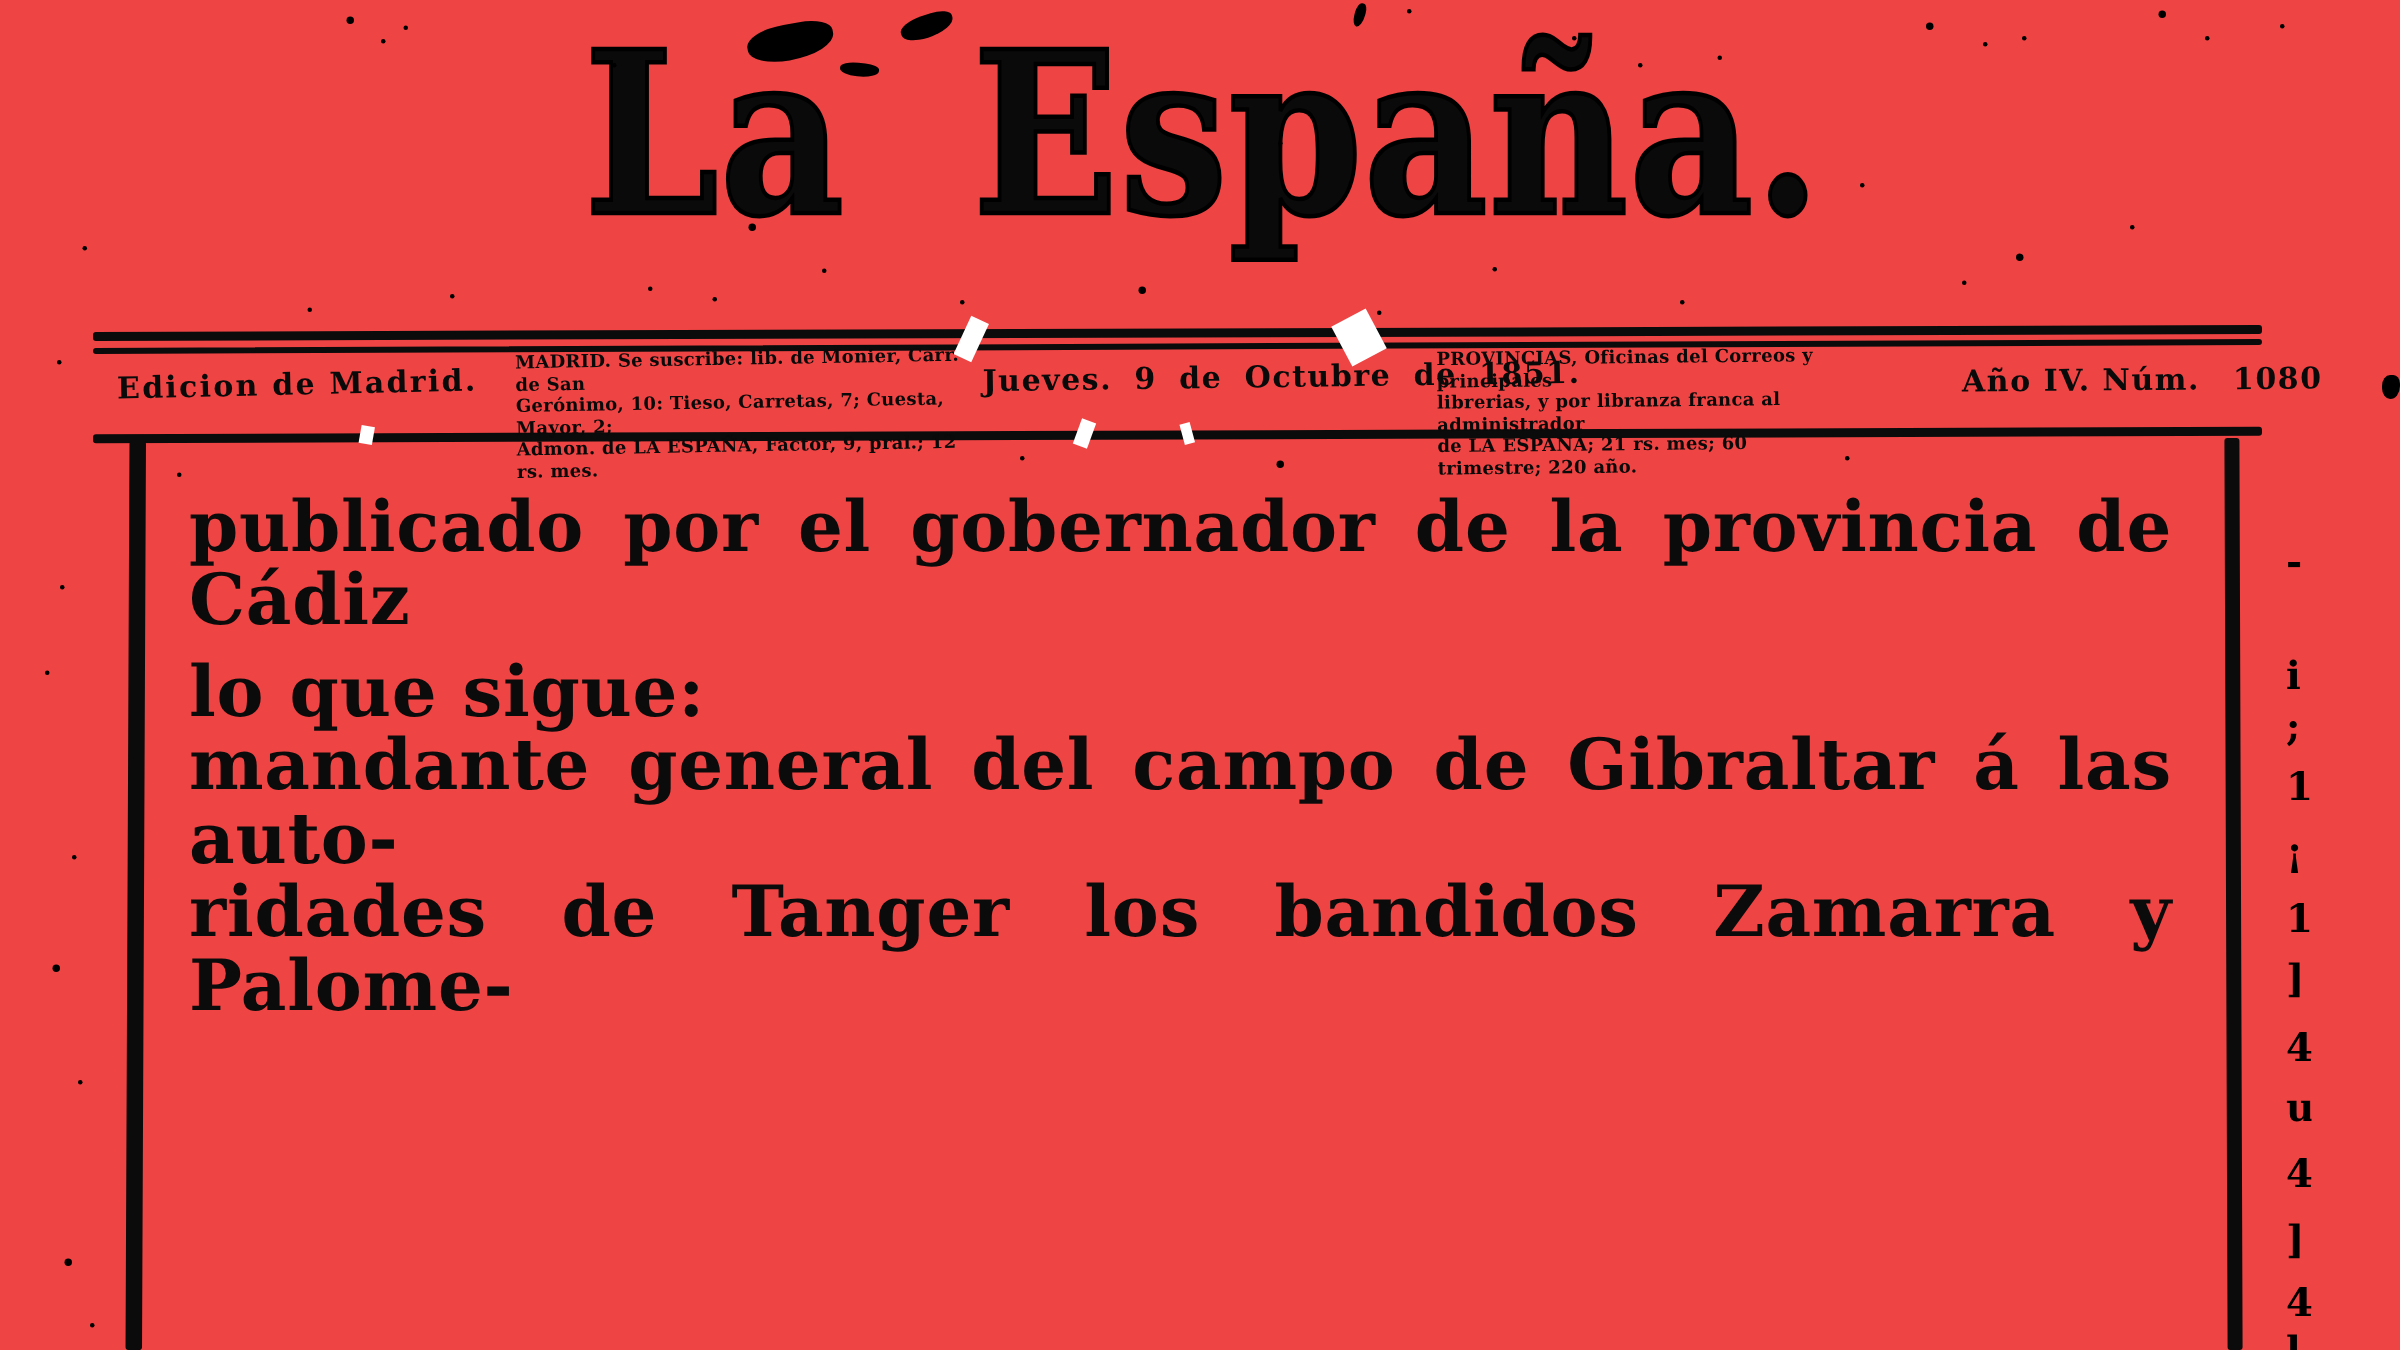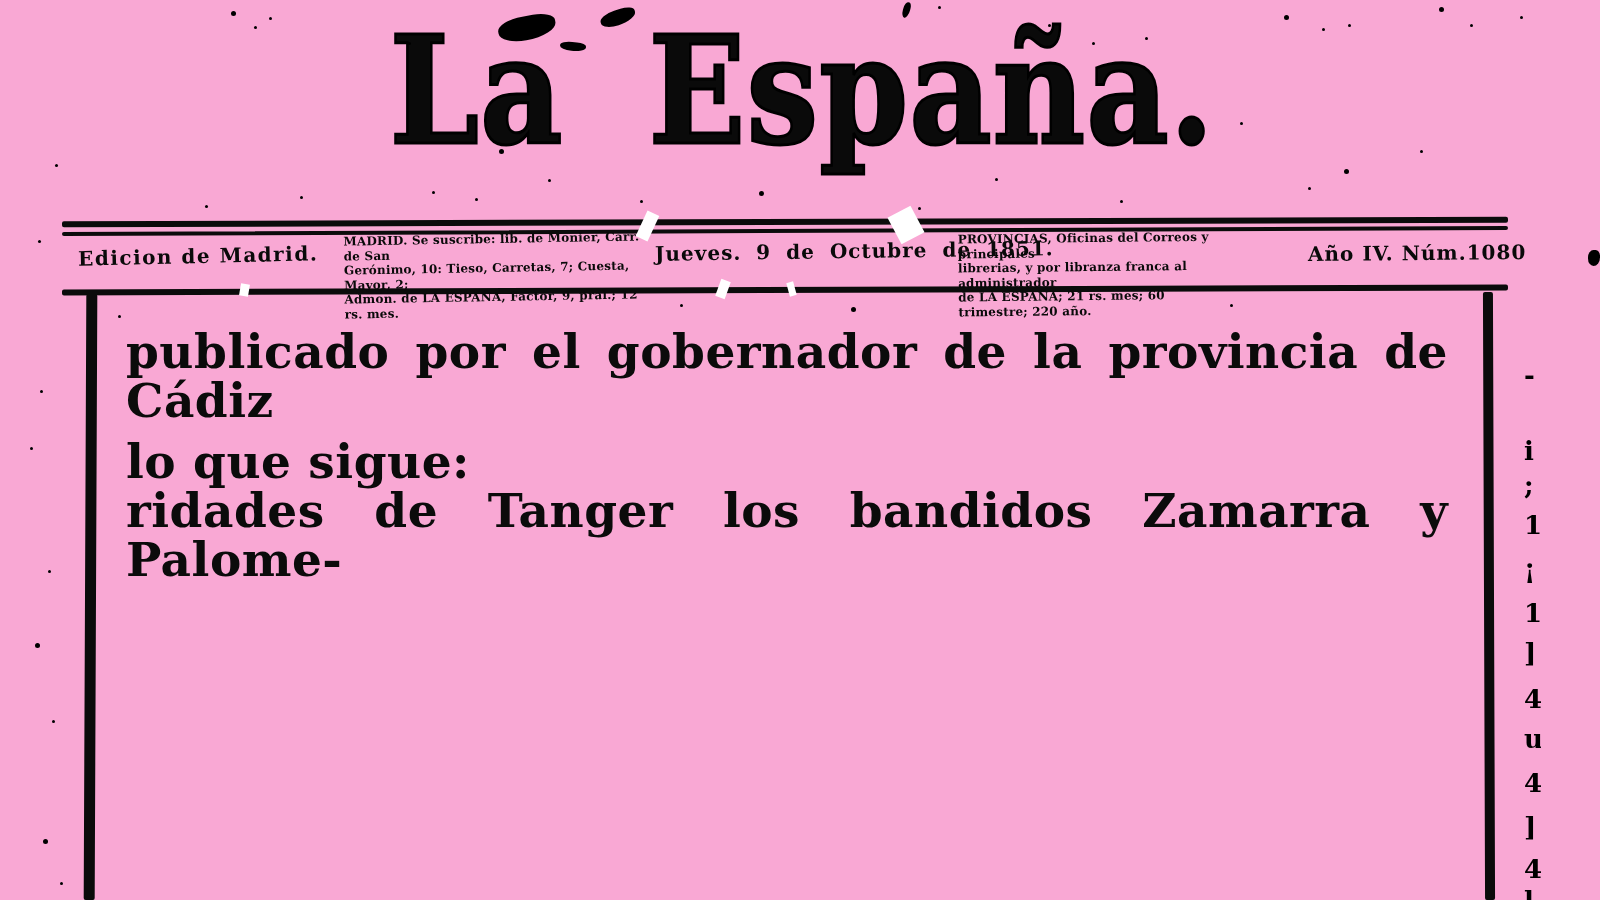--- a/index.html
+++ b/index.html
@@ -1,17 +1,17 @@
 <!DOCTYPE html>
 <html><head>
 <meta charset="utf-8">
 <style>
   html,body{margin:0;padding:0;background:#ffffff;}
   .page{
-    position:relative;width:1600px;height:900px;background:#f9a8d4;
+    position:relative;width:1600px;height:900px;background:#ef4444;
     overflow:hidden;color:#0a0a0a;font-family:"DejaVu Serif", serif;
   }
   
   .masthead{
     position:absolute;left:322px;top:2px;width:900px;height:190px;
     text-align:center;font-size:150px;line-height:176px;font-weight:bold;
     white-space:nowrap;transform:scaleX(.85);transform-origin:center top;
     letter-spacing:1px;
   }
   .masthead .word{-webkit-text-stroke:3px #000;}
@@ -29,21 +29,21 @@
   .g3{left:718px;top:280px;width:10px;height:18px;transform:rotate(20deg);}
   .g4{left:788px;top:282px;width:7px;height:14px;transform:rotate(-15deg);}
   .g5{left:240px;top:284px;width:9px;height:12px;transform:rotate(10deg);}
   
   .band-text{position:absolute;font-weight:bold;color:#0a0a0a;}
   .edition{left:78px;top:244px;font-size:20px;letter-spacing:1.5px;transform:rotate(-1.3deg);}
   .madrid-block{left:344px;top:232px;width:300px;font-size:12px;line-height:14.5px;transform:rotate(-1deg);letter-spacing:.2px;}
   .date{left:655px;top:239px;font-size:20px;word-spacing:7px;letter-spacing:1px;transform:rotate(-.8deg);}
   .prov-block{left:958px;top:231px;width:270px;font-size:12px;line-height:14.5px;transform:rotate(-.6deg);letter-spacing:.2px;}
   .issue{left:1308px;top:241px;font-size:20px;letter-spacing:1px;transform:rotate(-.5deg);white-space:nowrap;}
-  .issue .num{text-align:center;}
+  .issue .num{margin-left:22px;text-align:center;}
   
   .bodytext{
     position:absolute;left:126px;top:327px;width:1322px;
     font-size:47px;font-weight:bold;line-height:49px;letter-spacing:.5px;
     color:#0b0b0b;
   }
   .line{text-align:justify;text-align-last:justify;}
   .indent{padding-left:58px;}
   .mb{margin-bottom:12px;}
   .noj{text-align:left;text-align-last:left;}
@@ -115,20 +115,21 @@
   </div>
 
   <div class="band-text issue"><span>Año IV. Núm.</span><span class="num">1080</span></div>
 
   <div class="rule v-left"></div>
   <div class="rule v-right"></div>
 
   <div class="bodytext">
     <div class="line mb">publicado por el gobernador de la provincia de Cádiz</div>
     <div class="line noj">lo que sigue:</div>
+    <div class="line">mandante general del campo de Gibraltar á las auto-</div>
     <div class="line">ridades de Tanger los bandidos Zamarra y Palome-</div>
 
   </div>
 
   <div class="frag" style="top:362px">-</div>
   <div class="frag" style="top:438px">i</div>
   <div class="frag" style="top:472px">;</div>
   <div class="frag" style="top:512px">1</div>
   <div class="frag" style="top:556px">¡</div>
   <div class="frag" style="top:600px">1</div>

